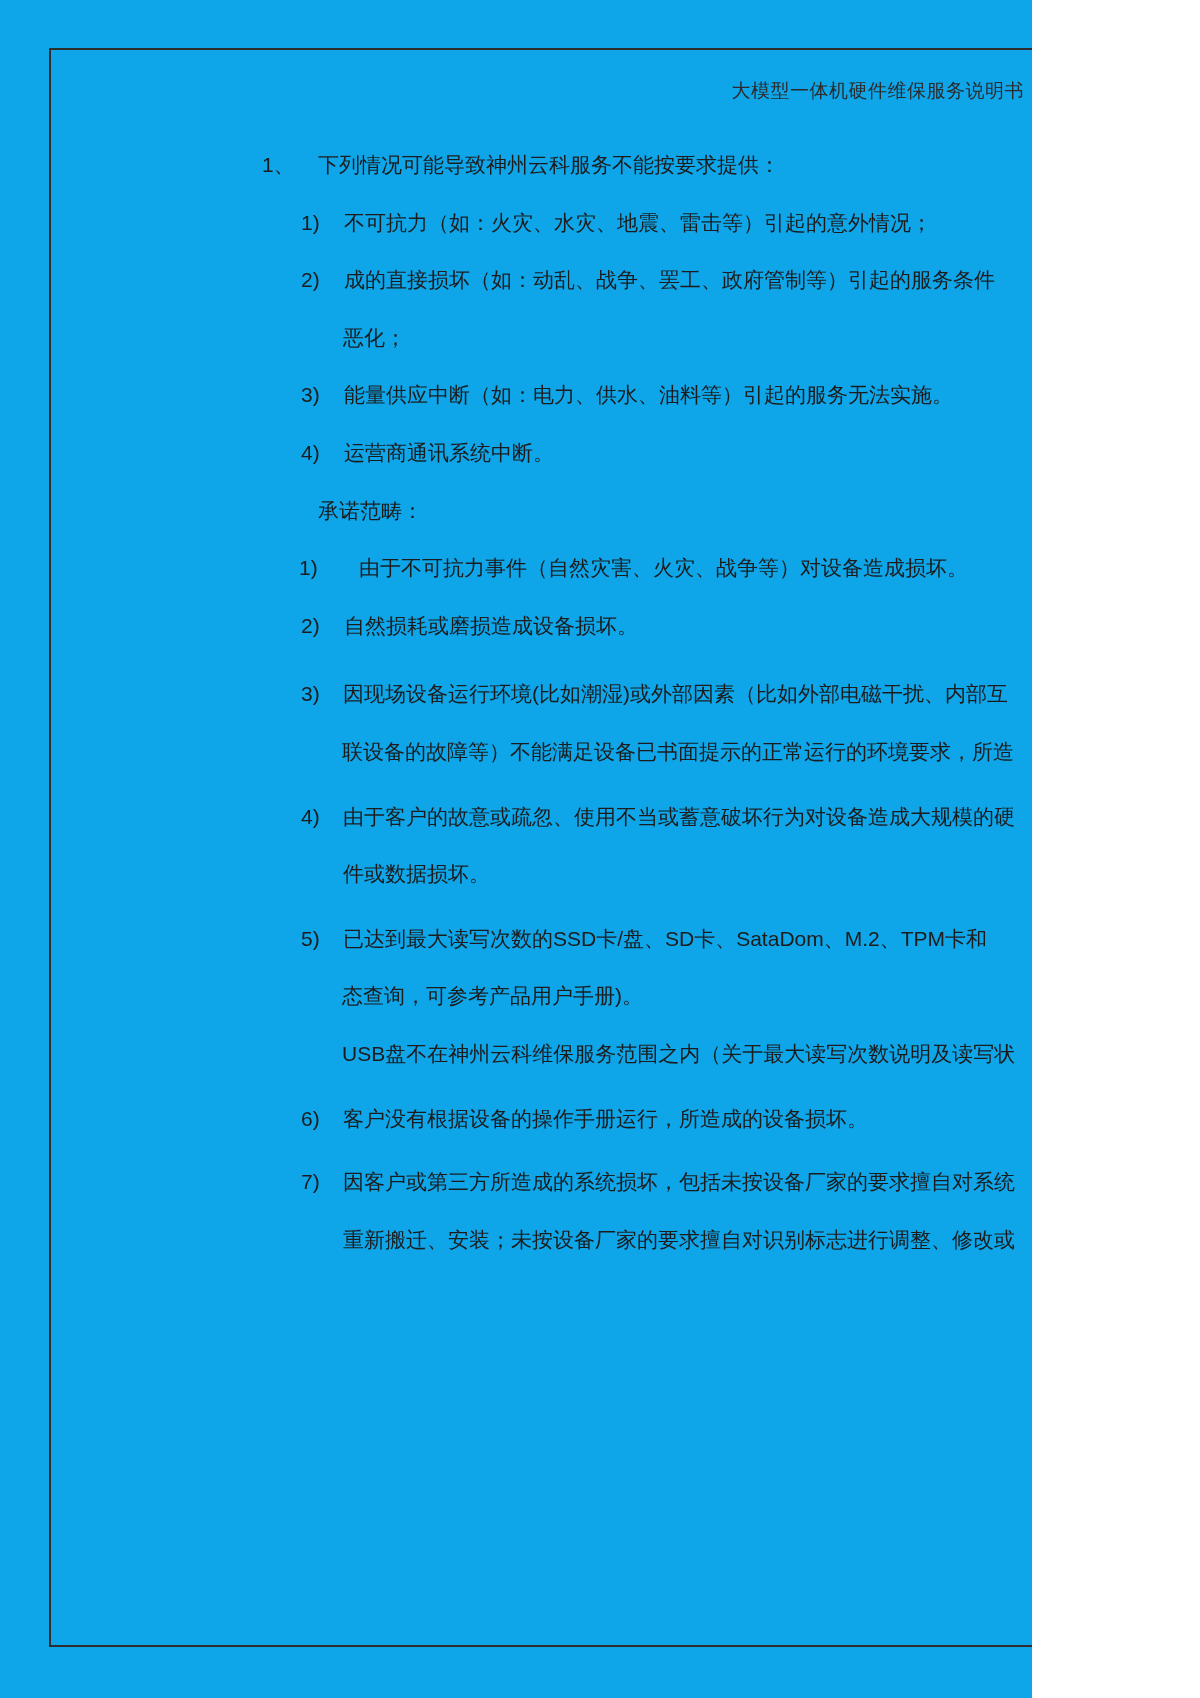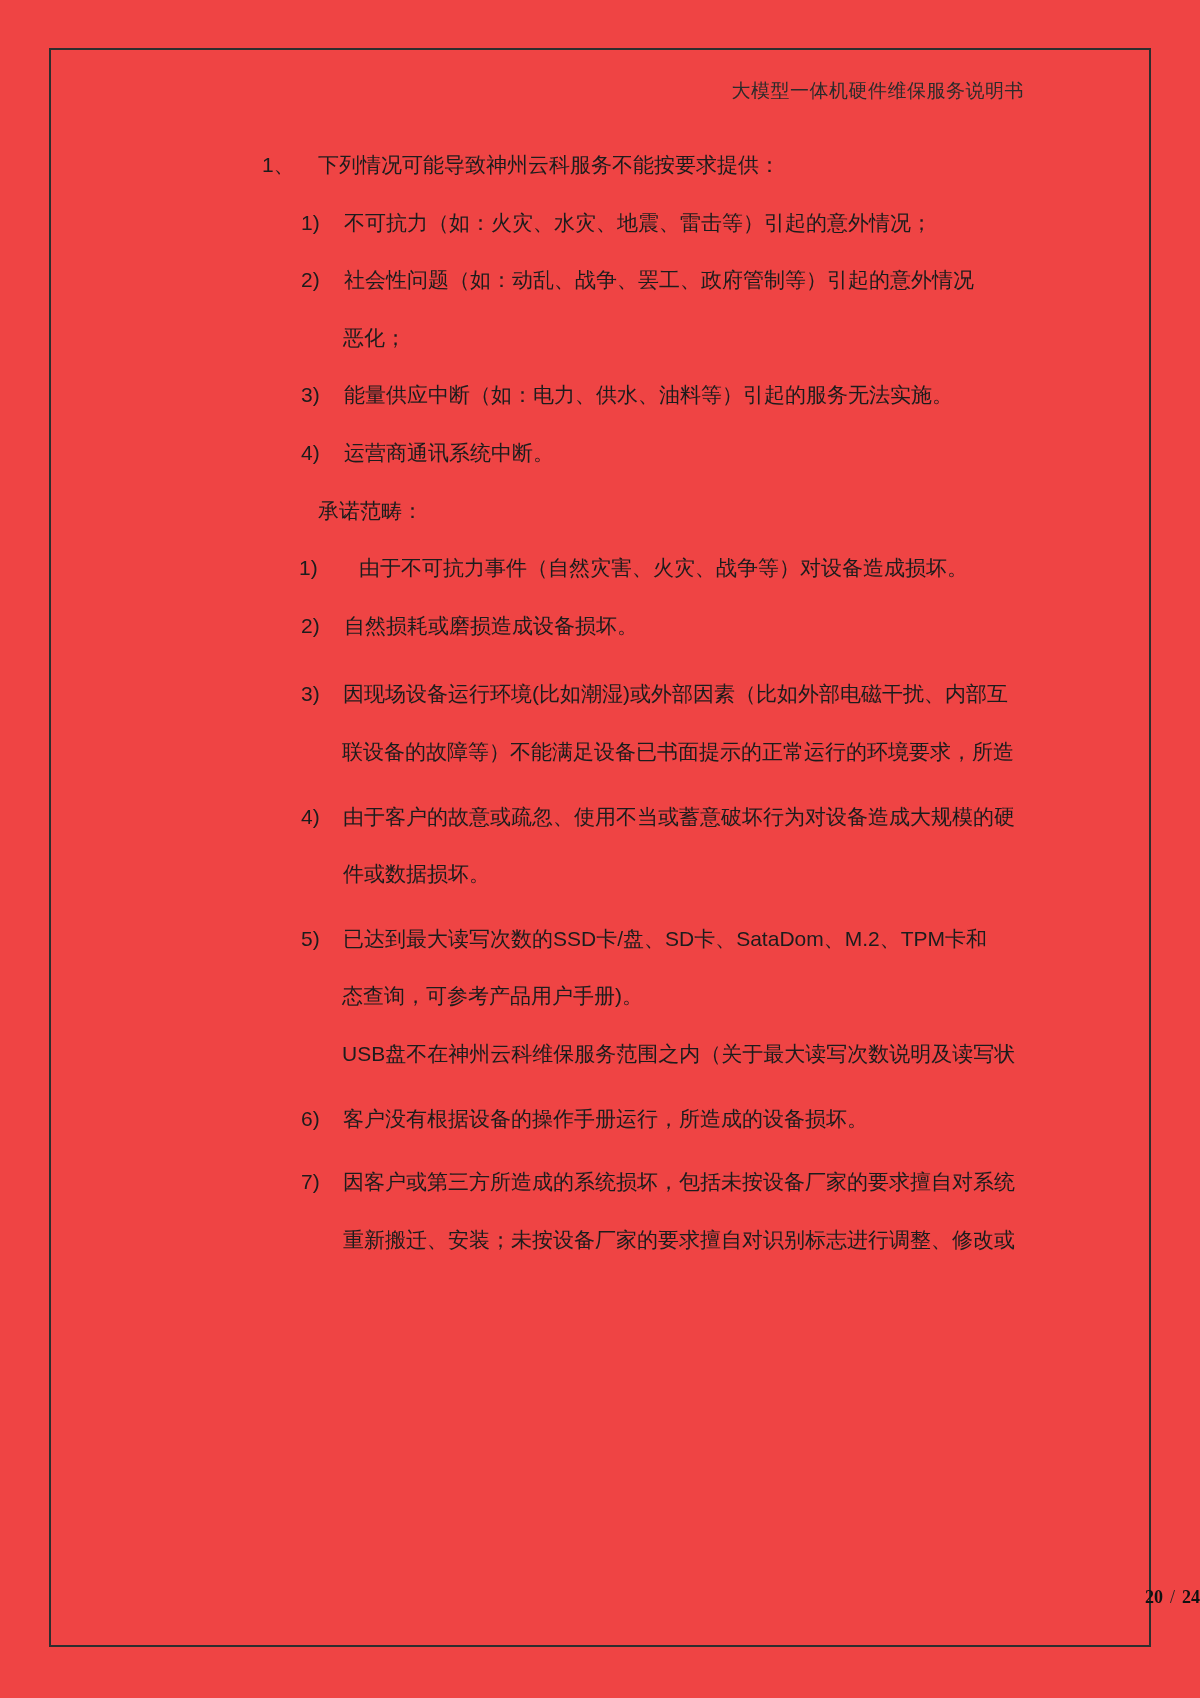--- a/index.html
+++ b/index.html
@@ -3,23 +3,23 @@
 <meta charset="utf-8">
 <style>
   * { margin: 0; padding: 0; box-sizing: border-box; }
   html, body {
     width: 1200px;
     background: #ffffff;
     font-family: "Liberation Sans", "DejaVu Sans", sans-serif;
   }
   .sheet {
     position: relative;
-    width: 1200px;
+    width: 1032px;
     height: 1698px;
-    background: #ef4444;
+    background: #0ea5e9;
     overflow: hidden;
   }
   .page-border {
     position: absolute;
     left: 49px;
     top: 48px;
     width: 1102px;
     height: 1599px;
     border: 2px solid #2e2e2e;
     background: transparent;
@@ -93,21 +93,21 @@
   <div class="page-border"></div>
 
   <div class="header">大模型一体机硬件维保服务说明书</div>
 
   <div class="content">
 
     <div class="row l1"><span class="marker">1、</span><span class="text">下列情况可能导致神州云科服务不能按要求提供：</span></div>
 
     <div class="row l2"><span class="marker">1)</span><span class="text">不可抗力（如：火灾、水灾、地震、雷击等）引起的意外情况；</span></div>
 
-    <div class="row l2"><span class="marker">2)</span><span class="text">社会性问题（如：动乱、战争、罢工、政府管制等）引起的意外情况</span></div>
+    <div class="row l2"><span class="marker">2)</span><span class="text">成的直接损坏（如：动乱、战争、罢工、政府管制等）引起的服务条件</span></div>
 
     <div class="row l2c"><span class="text">恶化；</span></div>
 
     <div class="row l2"><span class="marker">3)</span><span class="text">能量供应中断（如：电力、供水、油料等）引起的服务无法实施。</span></div>
 
     <div class="row l2"><span class="marker">4)</span><span class="text">运营商通讯系统中断。</span></div>
 
 
     <div class="row l1c"><span class="text">承诺范畴：</span></div>
 

